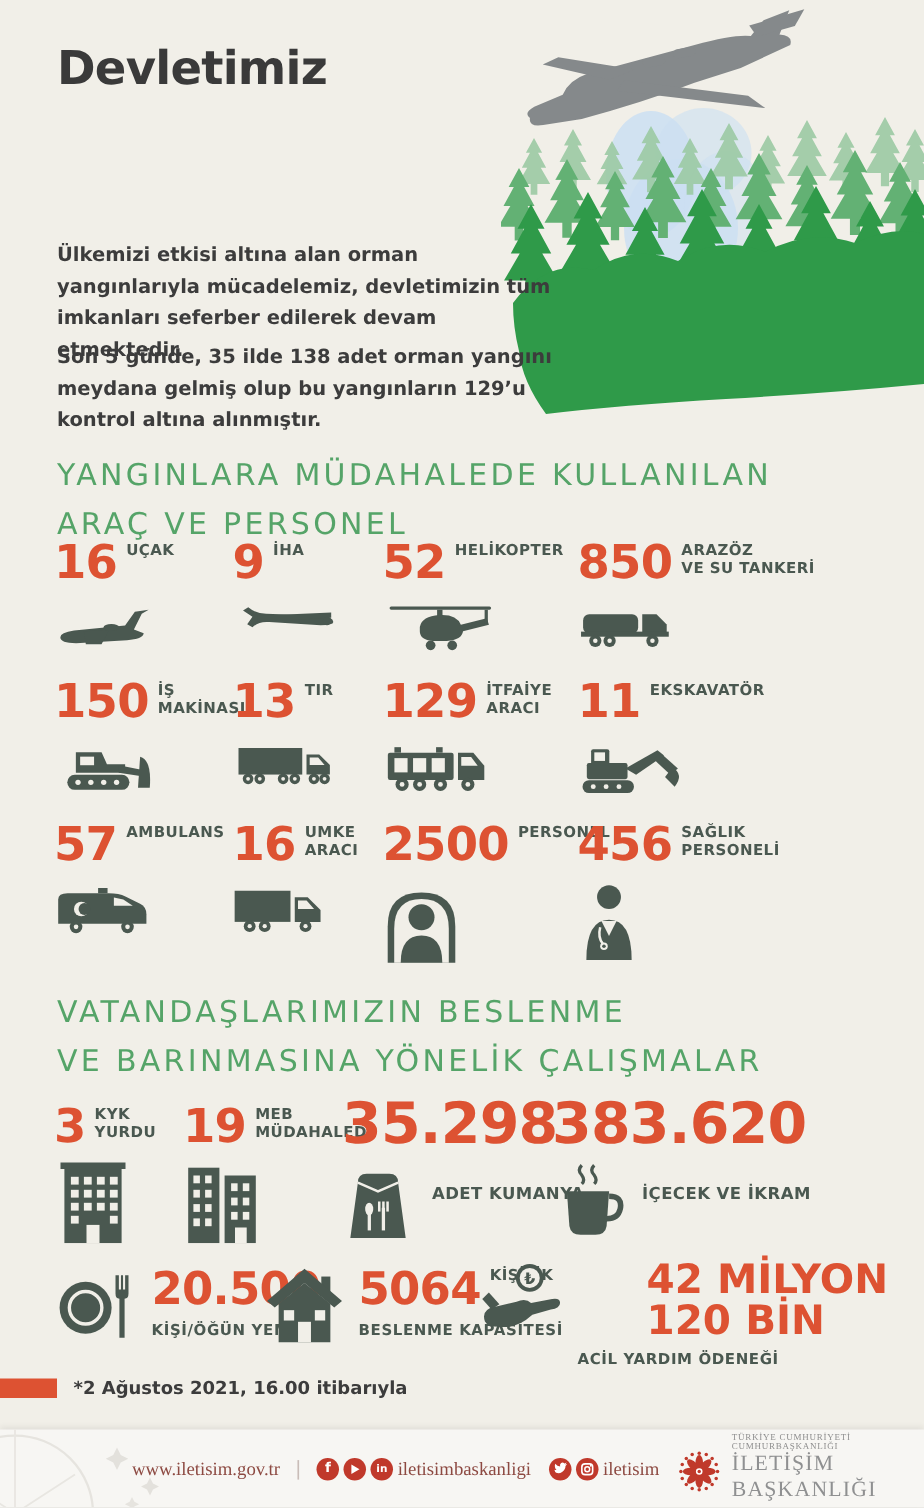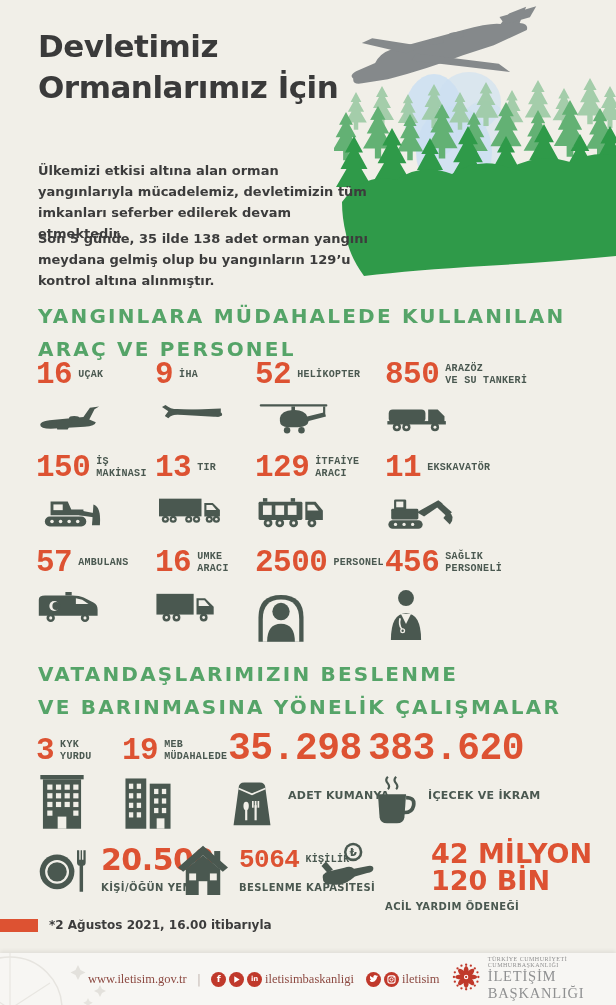--- a/index.html
+++ b/index.html
@@ -15,26 +15,26 @@
   body{font-family:"DejaVu Sans","Liberation Sans",sans-serif;background:#ddd;}
   .canvas{position:relative;width:616px;height:1005px;background:var(--bg);overflow:hidden;margin:0 auto;padding-left:32px;}
 
   .hero{position:absolute;top:4px;right:0;}
 
   .title{position:absolute;left:38px;top:26px;font-size:31px;line-height:41px;font-weight:bold;color:var(--ink);letter-spacing:-0.5px;}
   .para{position:absolute;left:38px;width:340px;font-size:13px;line-height:21px;font-weight:bold;color:#3c3c3c;}
   .p1{top:160px;}
   .p2{top:228px;}
 
-  .sec-head{position:absolute;left:38px;font-size:20px;line-height:33px;font-weight:bold;color:var(--green);letter-spacing:2.2px;white-space:pre-line;}
+  .sec-head{position:absolute;left:38px;font-size:20px;line-height:33px;font-weight:normal;color:var(--green);letter-spacing:2.2px;white-space:pre-line;}
   .h1{top:300px;}
   .h2{top:658px;}
 
   .stat{position:absolute;}
-  .num-row{display:flex;align-items:center;gap:6px;font-family:Liberation Mono, monospace;}
+  .num-row{display:flex;align-items:flex-start;gap:6px;}
   .num{font-size:31px;line-height:26px;font-weight:bold;color:var(--orange);letter-spacing:-0.5px;}
   .num-big{font-size:38px;line-height:32px;}
   .lbl{font-size:10px;line-height:11.5px;font-weight:bold;color:var(--slate);letter-spacing:0.3px;white-space:pre-line;padding-bottom:1px;}
   .icon{margin-top:12px;}
   .icon svg{display:block;fill:var(--slate);}
   .hstat{position:absolute;display:flex;align-items:flex-start;gap:9px;}
   .hstat .icon{margin-top:0;}
   .vals{display:flex;flex-direction:column;gap:3px;}
   .num-ml{font-size:27px;line-height:27px;font-weight:bold;color:var(--orange);white-space:pre-line;margin-left:46px;}
   .sub-lbl{font-size:10px;line-height:12px;font-weight:bold;color:var(--slate);letter-spacing:0.4px;margin-top:4px;white-space:pre-line;}
@@ -44,21 +44,21 @@
   .fn-text{margin-left:11px;font-size:12px;font-weight:bold;color:#3c3c3c;}
 
   .footer{position:absolute;left:0;top:953px;width:616px;height:52px;background:#f7f6f3;box-shadow:0 -2px 4px rgba(0,0,0,0.07);display:flex;align-items:center;padding:0 14px 0 88px;}
   .f-pattern{position:absolute;left:0;top:0;height:52px;width:120px;overflow:hidden;}
   .f-site{font-family:"Liberation Serif","DejaVu Serif",serif;font-size:12.5px;color:var(--footer-text);}
   .f-div{color:#c9bdb8;margin:0 10px;font-size:13px;}
   .soc{display:flex;align-items:center;gap:3px;}
   .soc-ic{width:15px;height:15px;border-radius:50%;background:var(--footer-red);color:#fff;display:flex;align-items:center;justify-content:center;font-size:9px;font-weight:bold;font-family:"DejaVu Sans",sans-serif;}
   .soc-ic svg{display:block;}
   .f-handle{font-family:"Liberation Serif","DejaVu Serif",serif;font-size:12.5px;color:var(--footer-text);margin-left:3px;margin-right:12px;}
-  .f-logo{margin-left:auto;display:flex;align-items:flex-start;gap:8px;}
+  .f-logo{margin-left:auto;display:flex;align-items:flex-end;gap:8px;}
   .f-org{display:flex;flex-direction:column;}
   .f-org-small{font-size:6px;letter-spacing:0.5px;color:#909090;font-family:"Liberation Serif","DejaVu Serif",serif;}
   .f-org-big{font-size:14.5px;letter-spacing:0.8px;color:#8f9091;font-family:"Liberation Serif","DejaVu Serif",serif;}
 </style>
 </head>
 <body>
 
 <div class="canvas">
 
   <svg class="hero" width="282" height="298" viewBox="0 0 282 298">
@@ -116,21 +116,20 @@
           <use href="#pine" transform="translate(210,120) scale(1.65)"></use>
         <use href="#pine" transform="translate(246,130) scale(1.55)"></use>
           <use href="#pine" transform="translate(276,122) scale(1.6)"></use>
       </g>
       <path fill="#2f9a49" d="M8 198 Q30 168 62 176 Q88 158 118 170 Q146 152 176 164 Q206 148 236 158 Q262 146 282 152 L282 252 Q220 258 150 262 Q80 266 30 272 Q14 250 12 230 Q8 214 8 198 Z"></path>
     </g>
   </svg>
 
   <div class="title">
     <div>Devletimiz</div>
-    <div>Ormanlarımız İçin</div>
   </div>
   <p class="para p1">Ülkemizi etkisi altına alan orman yangınlarıyla mücadelemiz, devletimizin tüm imkanları seferber edilerek devam etmektedir.</p>
   <p class="para p2">Son 5 günde, 35 ilde 138 adet orman yangını meydana gelmiş olup bu yangınların 129’u kontrol altına alınmıştır.</p>
 
   <div class="sec-head h1">YANGINLARA MÜDAHALEDE KULLANILAN
 ARAÇ VE PERSONEL</div>
 
   <div class="stat" style="left:36px;top:362px">
     <div class="num-row">
         <span class="num">16</span>
@@ -474,21 +473,21 @@
         <rect x="44" y="7" width="7" height="13"></rect>
         <path d="M31 1 L60 26 L54 31 L31 12 L8 31 L2 26 Z"></path>
         <path d="M11 28 L31 12 L51 28 L51 58 L11 58 Z"></path>
         <rect x="26" y="42" width="10" height="16" fill="#f1efe8"></rect>
         <rect x="15" y="33" width="8" height="8" fill="#f1efe8"></rect>
           <rect x="39" y="33" width="8" height="8" fill="#f1efe8"></rect>
       </svg>
     </div>
     <div class="vals">
       <div class="num-row">
-        <span class="num" style="font-size:26px;line-height:30px">5064</span>
+        <span class="num" style="font-size:30px;line-height:30px">5064</span>
         <span class="lbl">KİŞİLİK</span>
       </div>
       <span class="sub-lbl">BESLENME KAPASİTESİ</span>
     </div>
   </div>
 
   <div class="hstat" style="left:318px;top:840px">
     <div class="icon">
       <svg width="58" height="52" viewBox="0 0 66 58">
         <circle cx="40" cy="13" r="10.5"></circle>

